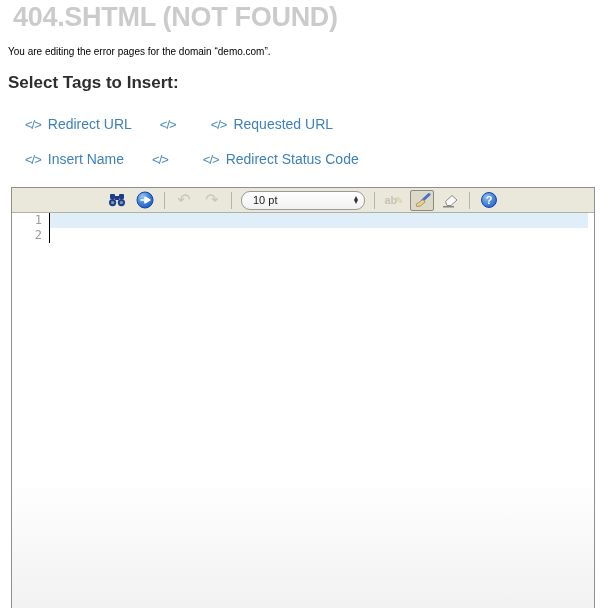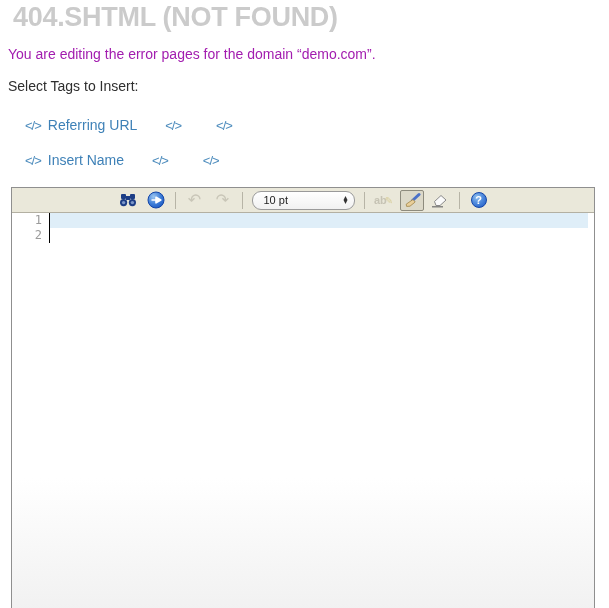--- a/index.html
+++ b/index.html
@@ -12,27 +12,27 @@
   .page-title {
     margin: 1px 0 0 13px;
     font-size: 27px;
     line-height: 32px;
     font-weight: 700;
     letter-spacing: -0.3px;
     color: #cbcbcb;
   }
   .intro {
     margin: 13px 0 16px 8px;
-    font-size: 14px;
-    color: #a21caf;
+    font-size: 10px;
+    color: #000000;
   }
   .tags-heading {
     margin: 13px 0 0 8px;
-    font-size: 14px;
-    font-weight: normal;
+    font-size: 17px;
+    font-weight: bold;
     color: #2e2e2e;
   }
   .tag-row { margin: 0 0 0 25px; display: flex; align-items: center; }
   .tag-row.first { margin-top: 23px; }
   .tag-row.second { margin-top: 19px; }
   .tag-link {
     display: inline-flex;
     align-items: center;
     margin-right: 28px;
     font-size: 14px;
@@ -78,21 +78,21 @@
     cursor: pointer;
   }
   .tb-btn.pressed {
     border: 1px solid #8d8b7d;
     background: #dcd9c9;
     border-radius: 2px;
   }
   .tb-sep { width: 1px; height: 17px; background: #b7b4a6; margin: 0 3px; }
   .glyph-disabled { color: #c9c6b8; font-size: 16px; line-height: 16px; }
   .fontsize-select {
-    width: 103px; height: 19px;
+    width: 124px; height: 19px;
     border: 1px solid #9a9a9a;
     border-radius: 9px;
     background: linear-gradient(#ffffff, #f1f1f1);
     display: inline-flex;
     align-items: center;
     font-size: 11px;
     color: #222;
     padding: 0 6px 0 11px;
     cursor: pointer;
     margin: 0 2px;
@@ -138,39 +138,41 @@
 </head>
 <body>
 
 <h1 class="page-title">404.SHTML (NOT FOUND)</h1>
 <p class="intro">You are editing the error pages for the domain “demo.com”.</p>
 <h2 class="tags-heading">Select Tags to Insert:</h2>
 
 <div class="tag-row first">
   <a class="tag-link">
     <span class="tag-icon">&lt;/&gt;</span>
-    <span>Referring URL</span>
-  </a>
-  <a class="tag-link">
-    <span class="tag-icon">&lt;/&gt;</span>
-  </a>
-  <a class="tag-link">
-    <span class="tag-icon">&lt;/&gt;</span>
+    <span>Redirect URL</span>
+  </a>
+  <a class="tag-link">
+    <span class="tag-icon">&lt;/&gt;</span>
+  </a>
+  <a class="tag-link">
+    <span class="tag-icon">&lt;/&gt;</span>
+    <span>Requested URL</span>
   </a>
 </div>
 <div class="tag-row second">
   <a class="tag-link">
     <span class="tag-icon">&lt;/&gt;</span>
     <span>Insert Name</span>
   </a>
   <a class="tag-link">
     <span class="tag-icon">&lt;/&gt;</span>
   </a>
   <a class="tag-link">
     <span class="tag-icon">&lt;/&gt;</span>
+    <span>Redirect Status Code</span>
   </a>
 </div>
 
 <div class="editor">
   <div class="toolbar">
 
     <button class="tb-btn" title="">
       <svg width="18" height="16" viewBox="0 0 18 16">
         <rect x="2" y="2" width="5" height="5" rx="1" fill="#1d3e86"></rect>
         <rect x="11" y="2" width="5" height="5" rx="1" fill="#1d3e86"></rect>

